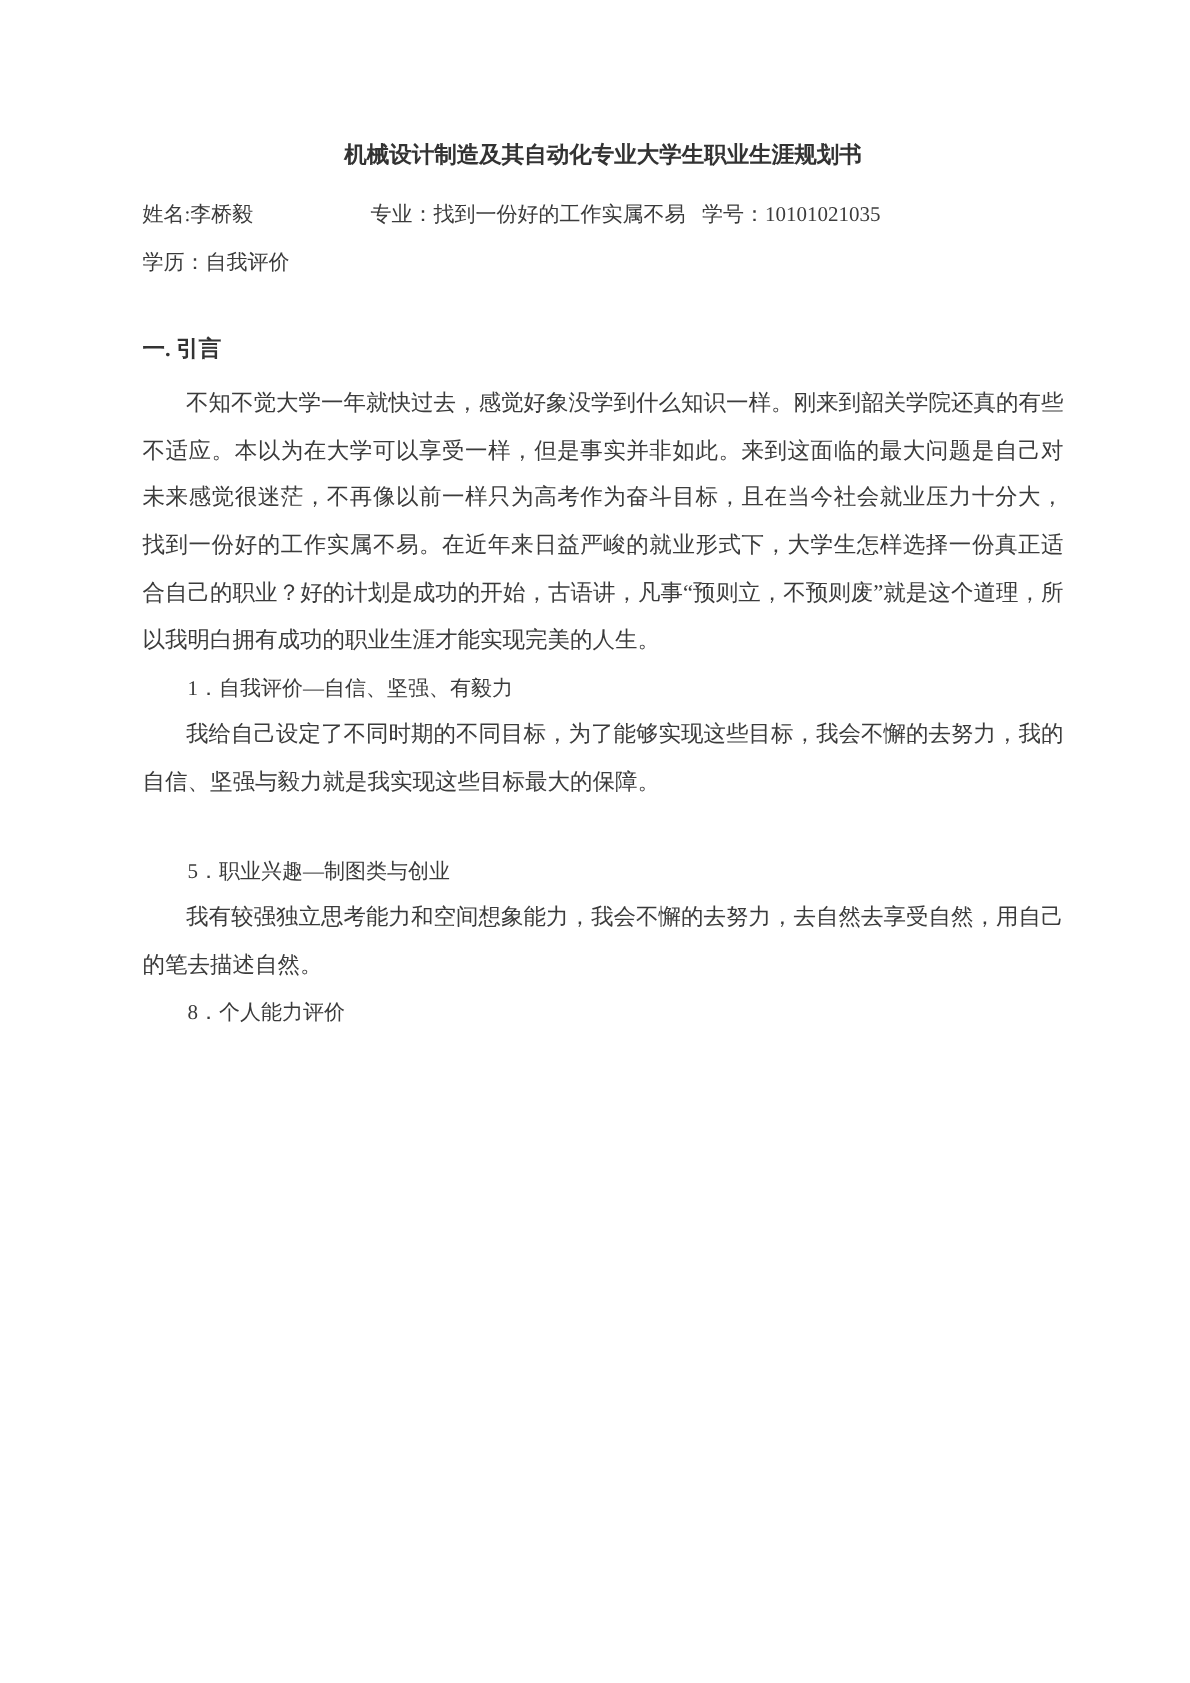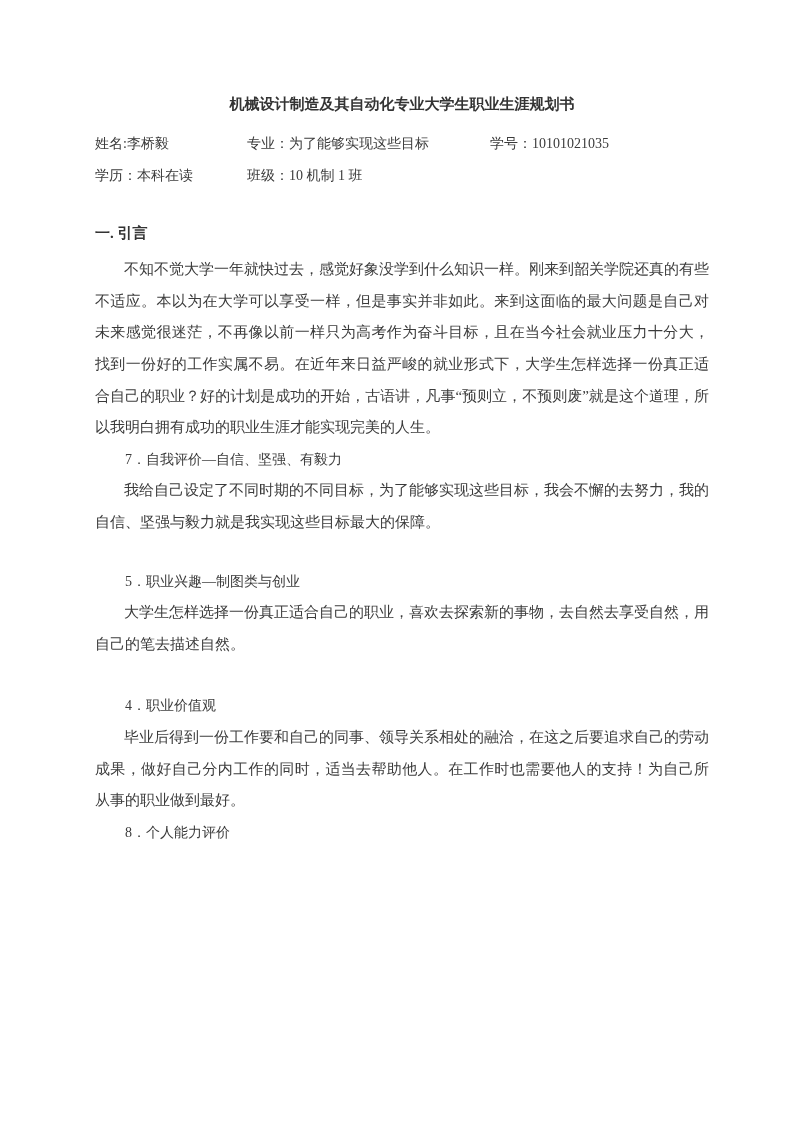--- a/index.html
+++ b/index.html
@@ -32,21 +32,21 @@
     position: relative;
     height: 31.6px;
     line-height: 31.6px;
     font-size: 14px;
     text-decoration: underline;
   }
   .info-line-1 { margin-top: 8px; }
   .info-line span { position: absolute; top: 0; white-space: nowrap; }
   .pos-0 { left: 0; }
   .pos-1 { left: 152px; }
-  .pos-2 { left: 395px; text-align: center; }
+  .pos-2 { left: 373px; text-align: center; }
   .sec-heading {
     font-weight: bold;
     font-size: 15px;
     line-height: 32px;
     color: #333333;
   }
   .sec-1 { margin-top: 26px; }
   .sec-2 { margin-top: 27px; }
   .body-para {
     font-size: 15px;
@@ -67,48 +67,43 @@
 </head>
 <body>
 
 <div class="page">
   <div class="content">
 
     <div class="doc-title">机械设计制造及其自动化专业大学生职业生涯规划书</div>
 
     <div class="info-line info-line-1">
       <span class="pos-0">姓名:李桥毅</span>
-      <span class="pos-1">专业：为了能够实现这些目标</span>
+      <span class="pos-1">专业：找到一份好的工作实属不易</span>
       <span class="pos-2">学号：10101021035</span>
     </div>
 
     <div class="info-line info-line-2">
-      <span class="pos-0">学历：本科在读</span>
-      <span class="pos-1">班级：10 机制 1 班</span>
+      <span class="pos-0">学历：自我评价</span>
     </div>
 
     <div class="sec-heading sec-1">一. 引言</div>
 
     <p class="body-para intro-para">不知不觉大学一年就快过去，感觉好象没学到什么知识一样。刚来到韶关学院还真的有些不适应。本以为在大学可以享受一样，但是事实并非如此。来到这面临的最大问题是自己对未来感觉很迷茫，不再像以前一样只为高考作为奋斗目标，且在当今社会就业压力十分大，找到一份好的工作实属不易。在近年来日益严峻的就业形式下，大学生怎样选择一份真正适合自己的职业？好的计划是成功的开始，古语讲，凡事“预则立，不预则废”就是这个道理，所以我明白拥有成功的职业生涯才能实现完美的人生。</p>
 
 
     <div class="item item-1">
-      <div class="item-title">7．自我评价—自信、坚强、有毅力</div>
+      <div class="item-title">1．自我评价—自信、坚强、有毅力</div>
       <p class="body-para">我给自己设定了不同时期的不同目标，为了能够实现这些目标，我会不懈的去努力，我的自信、坚强与毅力就是我实现这些目标最大的保障。</p>
     </div>
 
     <div class="item item-2">
       <div class="item-title">5．职业兴趣—制图类与创业</div>
-      <p class="body-para">大学生怎样选择一份真正适合自己的职业，喜欢去探索新的事物，去自然去享受自然，用自己的笔去描述自然。</p>
+      <p class="body-para">我有较强独立思考能力和空间想象能力，我会不懈的去努力，去自然去享受自然，用自己的笔去描述自然。</p>
     </div>
 
 
-    <div class="item item-4">
-      <div class="item-title">4．职业价值观</div>
-      <p class="body-para">毕业后得到一份工作要和自己的同事、领导关系相处的融洽，在这之后要追求自己的劳动成果，做好自己分内工作的同时，适当去帮助他人。在工作时也需要他人的支持！为自己所从事的职业做到最好。</p>
-    </div>
 
     <div class="item item-5">
       <div class="item-title">8．个人能力评价</div>
     </div>
 
   </div>
 </div>
 
 </body></html>

